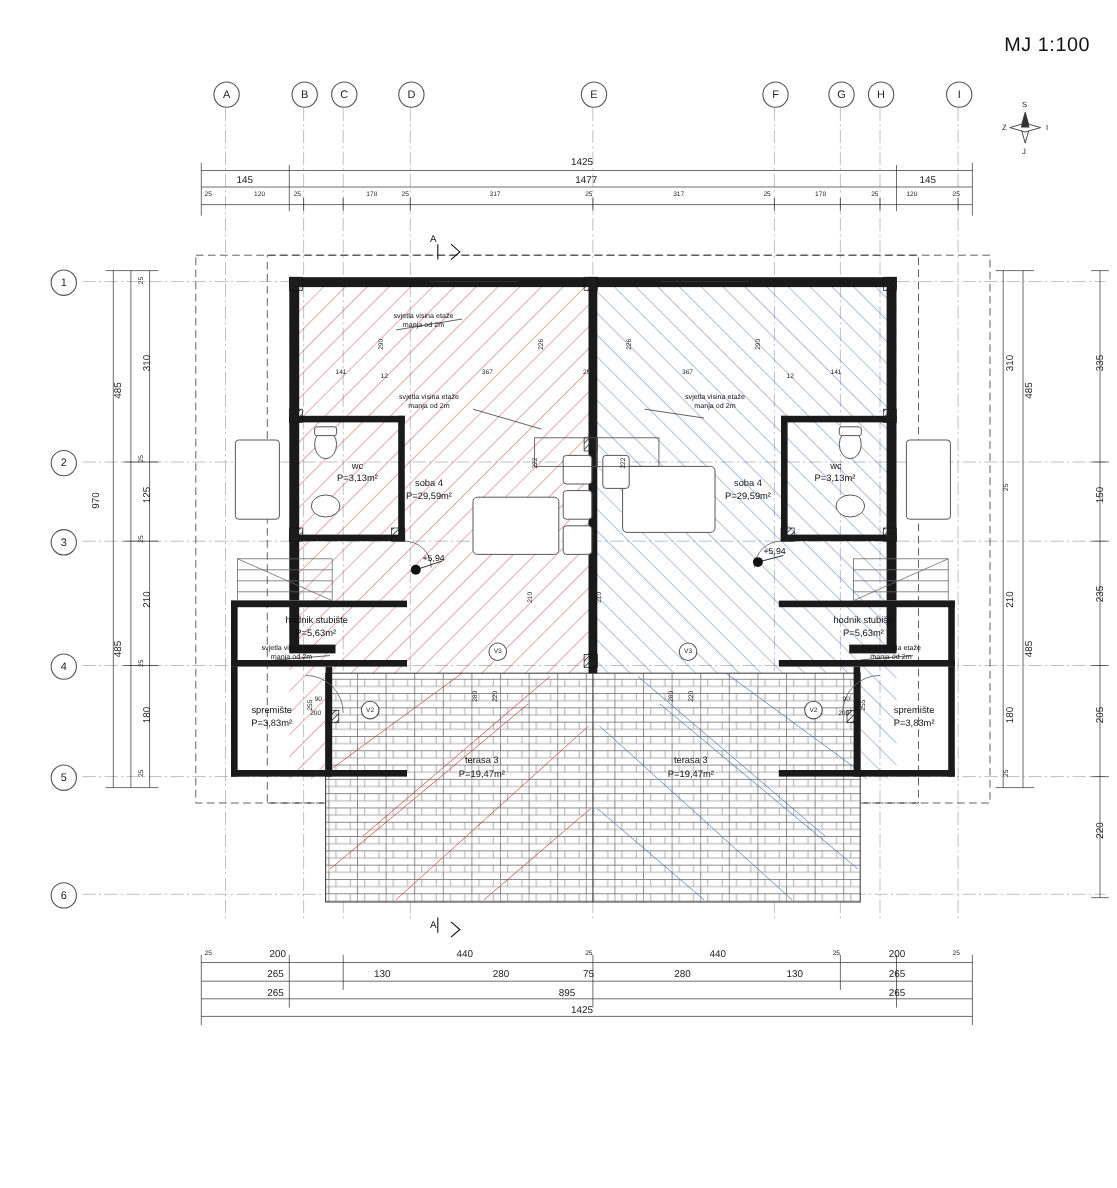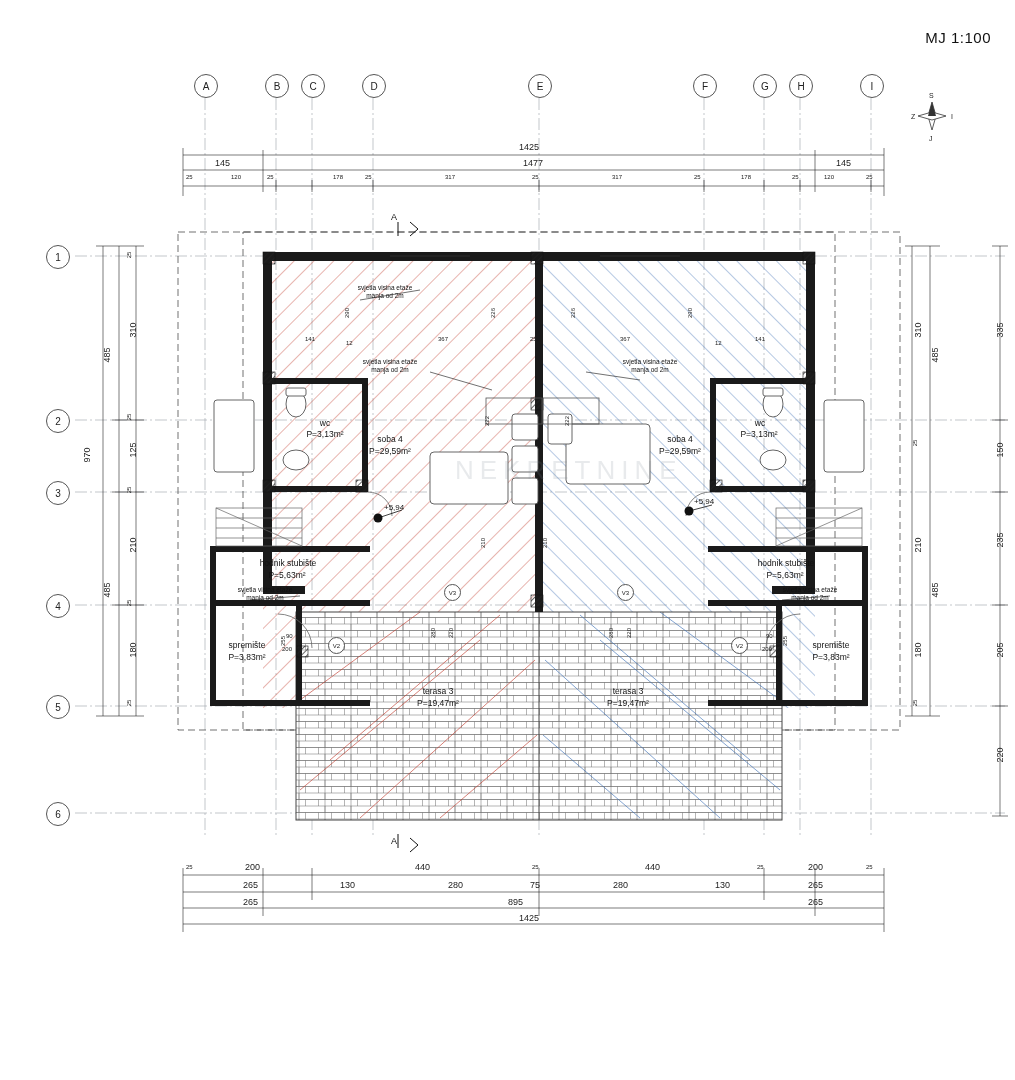--- a/index.html
+++ b/index.html
@@ -3,21 +3,21 @@
 <meta charset="utf-8">
 <style>
   html,body{margin:0;padding:0;background:#ffffff;}
   body{width:1015px;height:1080px;position:relative;overflow:hidden;
        font-family:"Liberation Sans", sans-serif;color:#1a1a1a;}
   .layer{position:absolute;left:0;top:0;width:1015px;height:1080px;}
   .abs{position:absolute;}
   
   #title-block{right:24px;top:28px;text-align:right;line-height:1.35;}
   #title-block .t1{font-size:18px;letter-spacing:.5px;color:#111;}
-  #title-block .t2{font-size:15px;letter-spacing:.5px;color:#111;}
+  #title-block .t2{font-size:18px;letter-spacing:.5px;color:#111;}
   
   .bubble{width:22px;height:22px;border:1px solid #555;border-radius:50%;
           display:flex;align-items:center;justify-content:center;
           font-size:10px;color:#222;background:#fff;}
   
   .dim{font-size:9px;color:#222;white-space:nowrap;}
   .dimv{font-size:9px;color:#222;white-space:nowrap;
         transform-origin:center center;transform:rotate(-90deg);}
   
   .room{font-size:8.5px;color:#111;text-align:center;line-height:1.25;white-space:nowrap;}
@@ -291,21 +291,20 @@
 
   <g transform="translate(932,116)">
     <path d="M0 -14 L4 0 L0 14 L-4 0 Z" fill="#fff" stroke="#333" stroke-width="0.8"></path>
     <path d="M-14 0 L0 -4 L14 0 L0 4 Z" fill="#fff" stroke="#333" stroke-width="0.8"></path>
     <path d="M0 -14 L4 0 L-4 0 Z" fill="#333"></path>
   </g>
 </svg>
 
 <div class="layer">
 
-  <div class="wmark" style="left:455px;top:455px;">NEKRETNINE</div>
 
   <div class="abs" id="title-block">
     <div class="t2">MJ 1:100</div>
   </div>
 
   <div class="abs north" style="left:929px;top:92px;">S</div>
   <div class="abs north" style="left:929px;top:135px;">J</div>
   <div class="abs north" style="left:951px;top:113px;">I</div>
   <div class="abs north" style="left:911px;top:113px;">Z</div>
 

